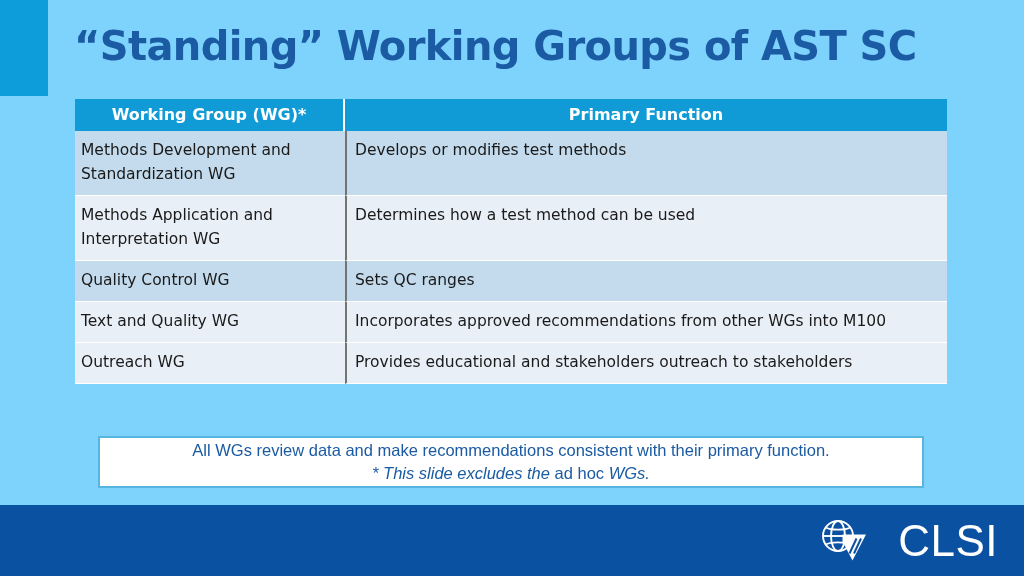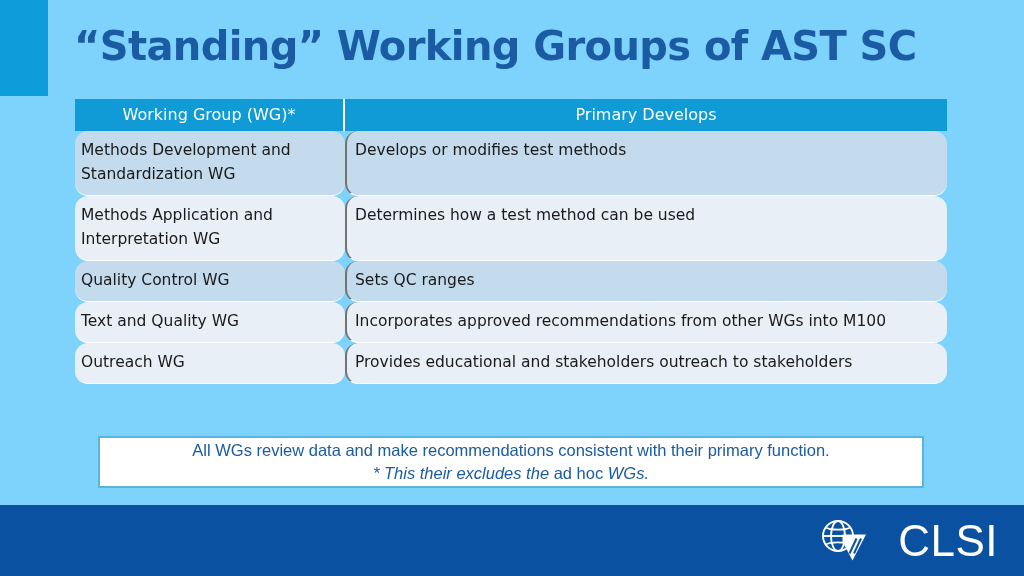--- a/index.html
+++ b/index.html
@@ -56,38 +56,37 @@
     table-layout: fixed;
   }
   .wg-table col.c-wg   { width: 270px; }
   .wg-table col.c-func { width: 602px; }
 
   .wg-table th {
     background: #109bd7;
     color: #ffffff;
     font-family: "DejaVu Sans", sans-serif;
     font-size: 16px;
-    font-weight: normal;
+    font-weight: bold;
     text-align: center;
     padding: 6px 8px 7px 8px;
     height: 17px;
     vertical-align: middle;
   }
   .wg-table th.th-wg {
     border-right: 2px solid #ffffff;
   }
 
   .wg-table td {
     font-family: "DejaVu Sans", sans-serif;
     font-size: 15.5px;
     line-height: 24px;
     color: #1a1a1a;
     padding: 7px 4px 9px 6px;
     vertical-align: top;
-    border-radius: 13px;
   }
   .wg-table td.td-func {
     border-left: 2px solid #737373;
     padding-left: 8px;
   }
 
   .wg-table tr.band-a td { background: #c3dbec; }
   .wg-table tr.band-b td { background: #e9eff7; }
 
   .wg-table tr.band-a td,
@@ -161,21 +160,21 @@
   <div class="slide-title">“Standing” Working Groups of AST SC</div>
 
   <table class="wg-table">
     <colgroup>
       <col class="c-wg">
       <col class="c-func">
     </colgroup>
     <thead>
       <tr>
         <th class="th-wg">Working  Group (WG)*</th>
-        <th class="th-func">Primary Develops</th>
+        <th class="th-func">Primary Function</th>
       </tr>
     </thead>
     <tbody>
       <tr class="band-a">
         <td class="td-wg">Methods Development and Standardization WG</td>
         <td class="td-func">Develops or modifies test methods</td>
       </tr>
       <tr class="band-b">
         <td class="td-wg">Methods Application and Interpretation WG</td>
         <td class="td-func">Determines how a test method can be used</td>
@@ -191,21 +190,21 @@
       <tr class="band-b">
         <td class="td-wg">Outreach WG</td>
         <td class="td-func">Provides educational and stakeholders outreach to stakeholders</td>
       </tr>
     </tbody>
   </table>
 
   <div class="footnote-box">
     <div class="footnote-line">All WGs review data and make recommendations consistent with their primary function.</div>
     <div class="footnote-line">
-      <span class="ital">* This their excludes the </span><span>ad hoc </span><span class="ital">WGs.</span>
+      <span class="ital">* This slide excludes the </span><span>ad hoc </span><span class="ital">WGs.</span>
     </div>
   </div>
 
   <div class="bottom-bar">
     <div class="clsi-logo">
       <svg class="clsi-mark" width="62" height="48" viewBox="0 0 62 48">
         <g fill="none" stroke="#ffffff" stroke-width="1.9">
           <circle cx="22" cy="19" r="15"></circle>
           <ellipse cx="22" cy="19" rx="7" ry="15"></ellipse>
           <line x1="7" y1="19" x2="37" y2="19"></line>

